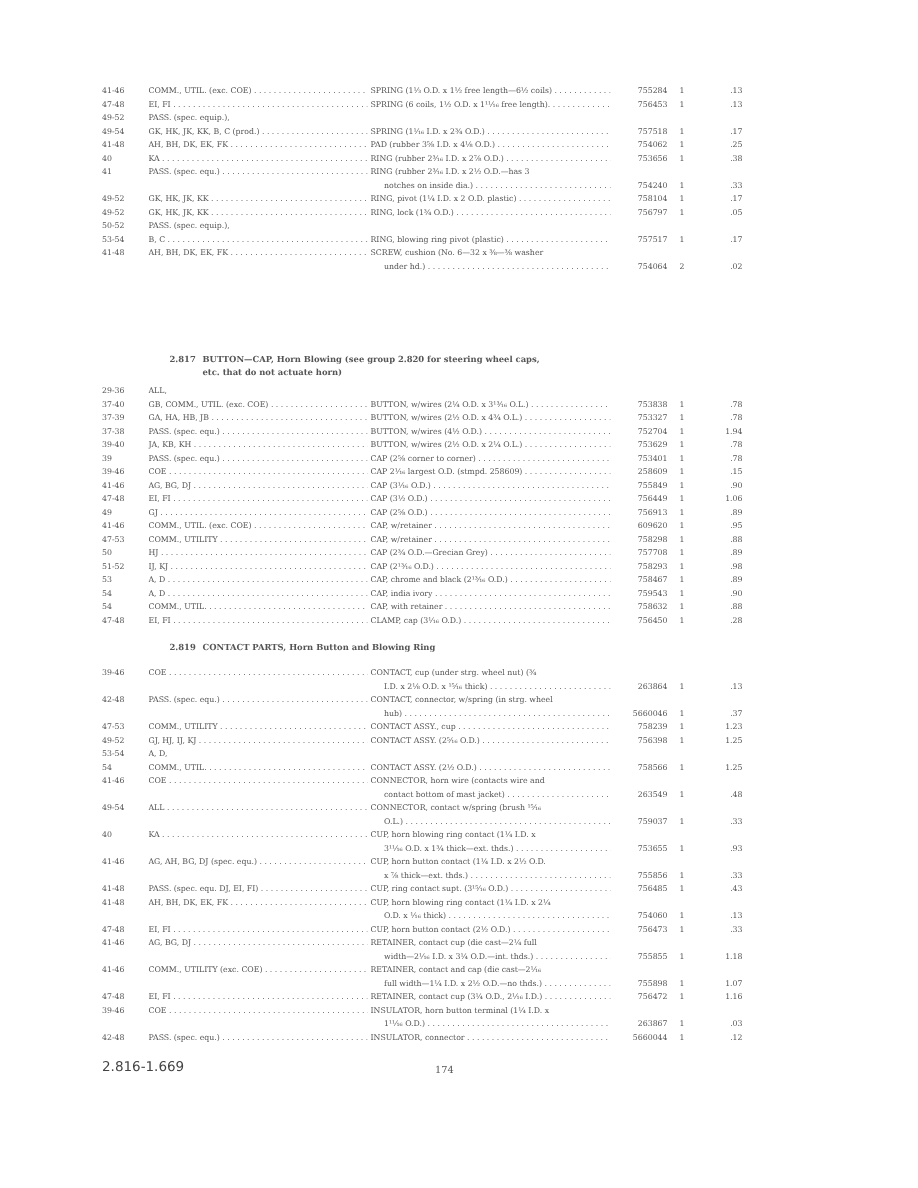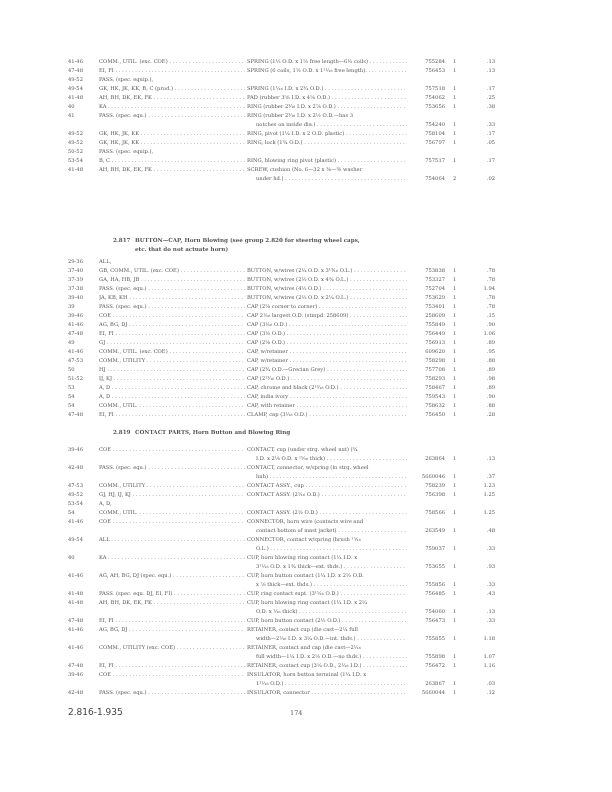--- a/index.html
+++ b/index.html
@@ -433,14 +433,14 @@
     <div class="row" style="top: 688px; height: 9px;">
       <span class="yr">42-48</span>
       <span class="app"><span>PASS. (spec. equ.)</span><span class="lead"></span></span>
       <span class="desc" style="top: 0px;"><span>INSULATOR, connector</span><span class="lead"></span></span>
       <span class="pn" style="top: 0px;">5660044</span>
       <span class="qty" style="top: 0px;">1</span>
       <span class="price" style="top: 0px;">.12</span>
     </div>
   </div>
 
-<div class="footer-left">2.816-1.935</div>
+<div class="footer-left">2.816-1.669</div>
 <div class="footer-page">174</div>
 
 </body></html>

